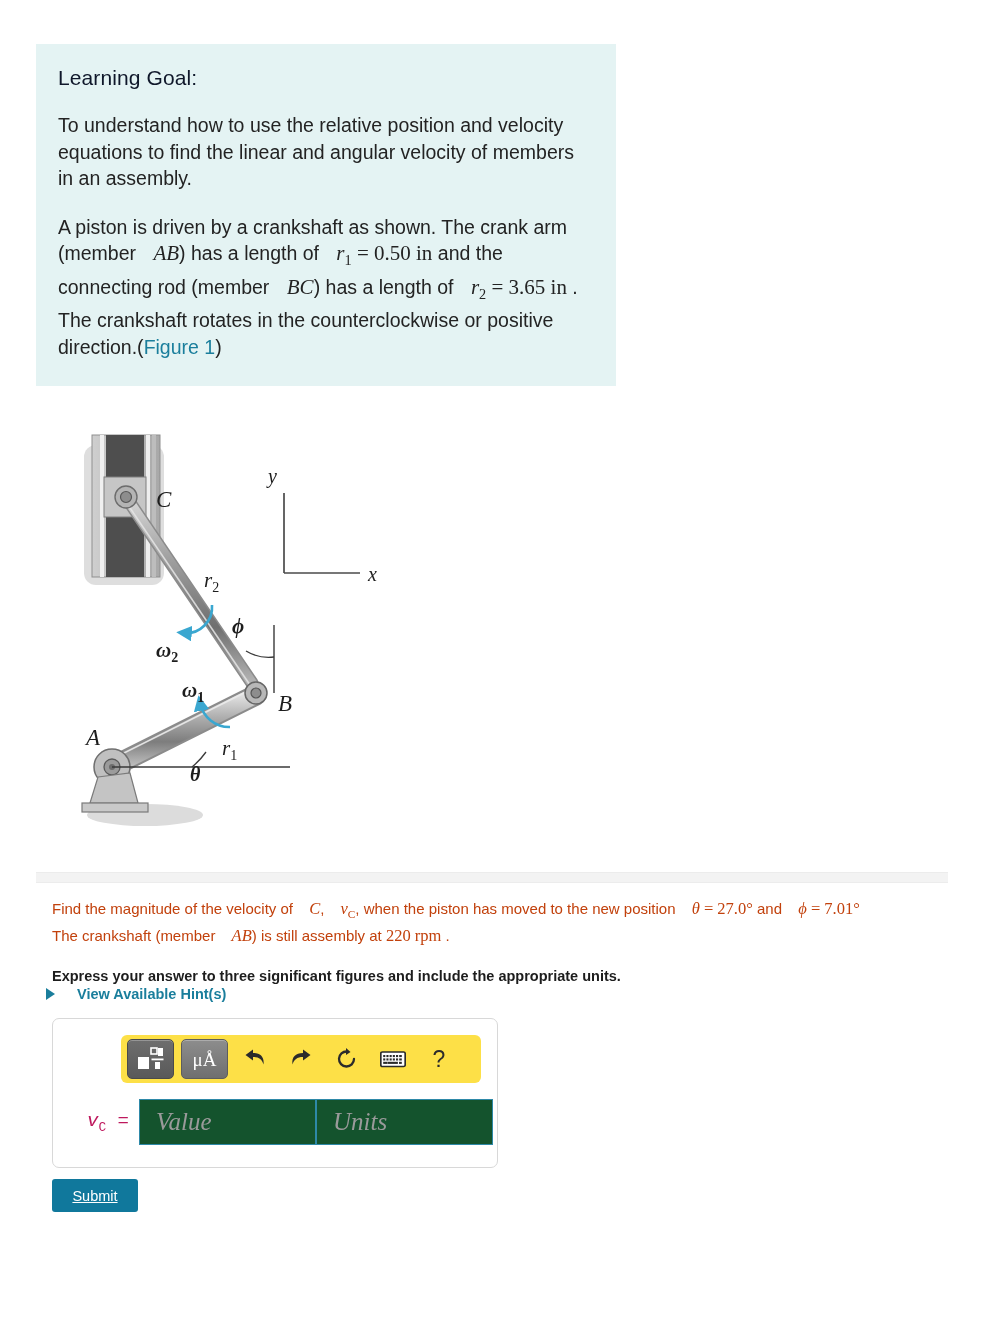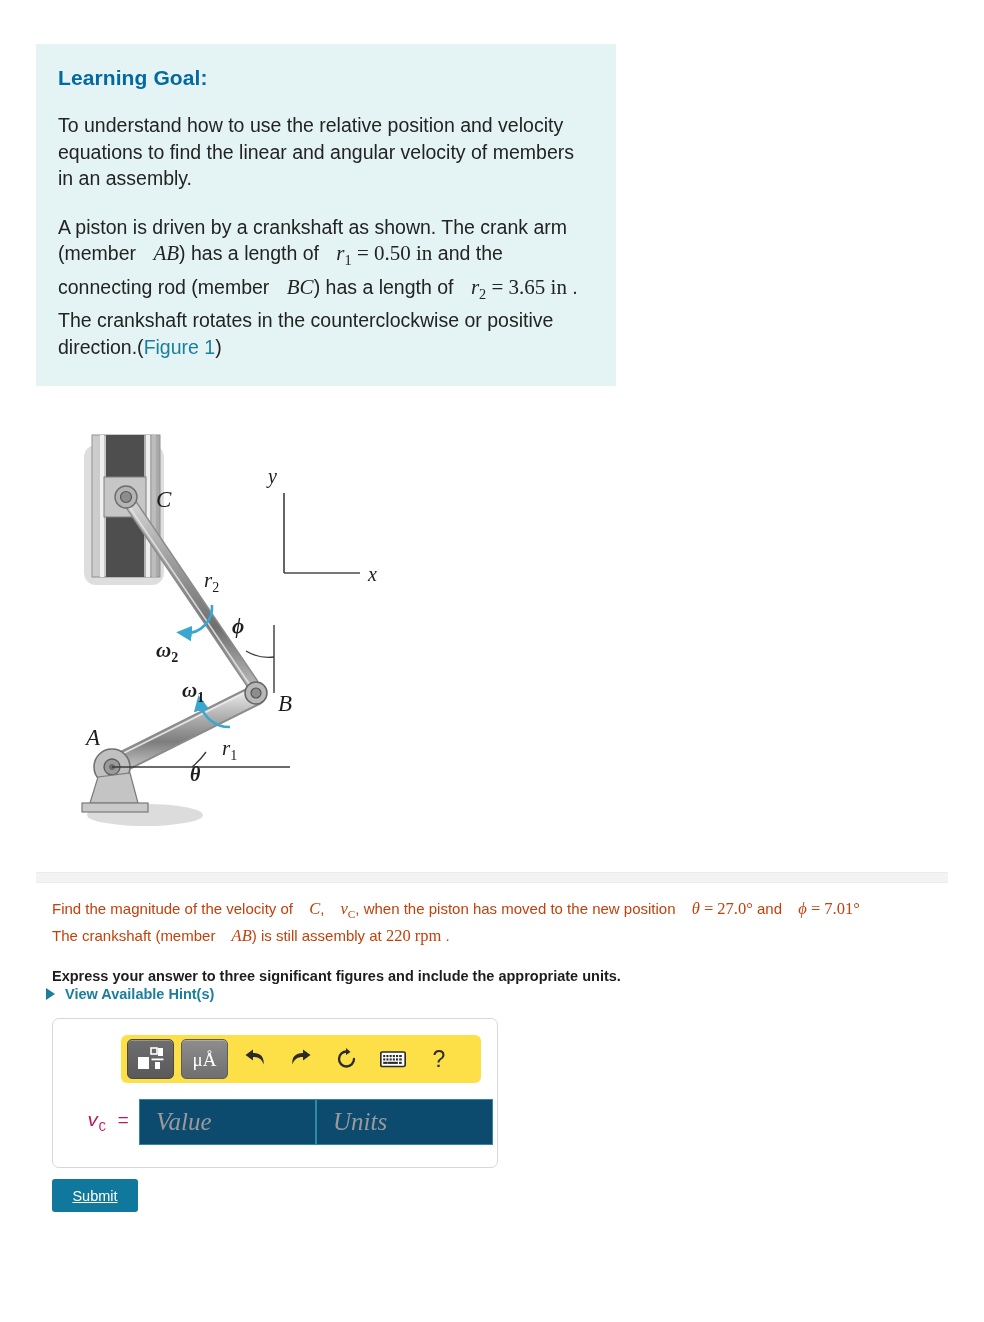--- a/index.html
+++ b/index.html
@@ -21,22 +21,22 @@
     position: absolute;
     left: 36px;
     top: 44px;
     width: 580px;
     background: #e4f3f3;
     box-sizing: border-box;
     padding: 22px 26px 26px 22px;
   }
   .goal-title {
     font-size: 21px;
-    font-weight: bold;
-    color: #0369a1;
+    font-weight: normal;
+    color: #0f172a;
     margin: 0 0 22px 0;
     letter-spacing: .1px;
   }
   .goal-para {
     font-size: 19.5px;
     line-height: 26.5px;
     margin: 0 0 22px 0;
     color: #232323;
   }
   .goal-para:last-child { margin-bottom: 0; }
@@ -105,21 +105,21 @@
     margin: 22px 0 0 0;
   }
 
   
   .hints-row {
     position: absolute;
     left: 46px;
     top: 986px;
     display: flex;
     align-items: center;
-    gap: 10px;
+    gap: 22px;
     cursor: pointer;
   }
   .tri {
     width: 0; height: 0;
     border-top: 6.5px solid transparent;
     border-bottom: 6.5px solid transparent;
     border-left: 9px solid #1a7e9c;
   }
   .hints-label {
     font-size: 14.5px;
@@ -207,21 +207,21 @@
     color: #be185d;
   }
   .var-label sub { font-size: .68em; font-style: normal; }
   .field {
     height: 46px;
     border: 1px solid #2e89a8;
     box-sizing: border-box;
     display: flex;
     align-items: center;
     padding-left: 16px;
-    background: #0c4a6e;
+    background: #14532d;
     cursor: text;
   }
   .field-value { width: 177px; }
   .field-units { width: 177px; border-left: 1px solid #2e89a8; }
   .ph {
     font-family: "Liberation Serif", serif;
     font-style: italic;
     font-size: 25px;
     color: #9a9a9a;
   }

